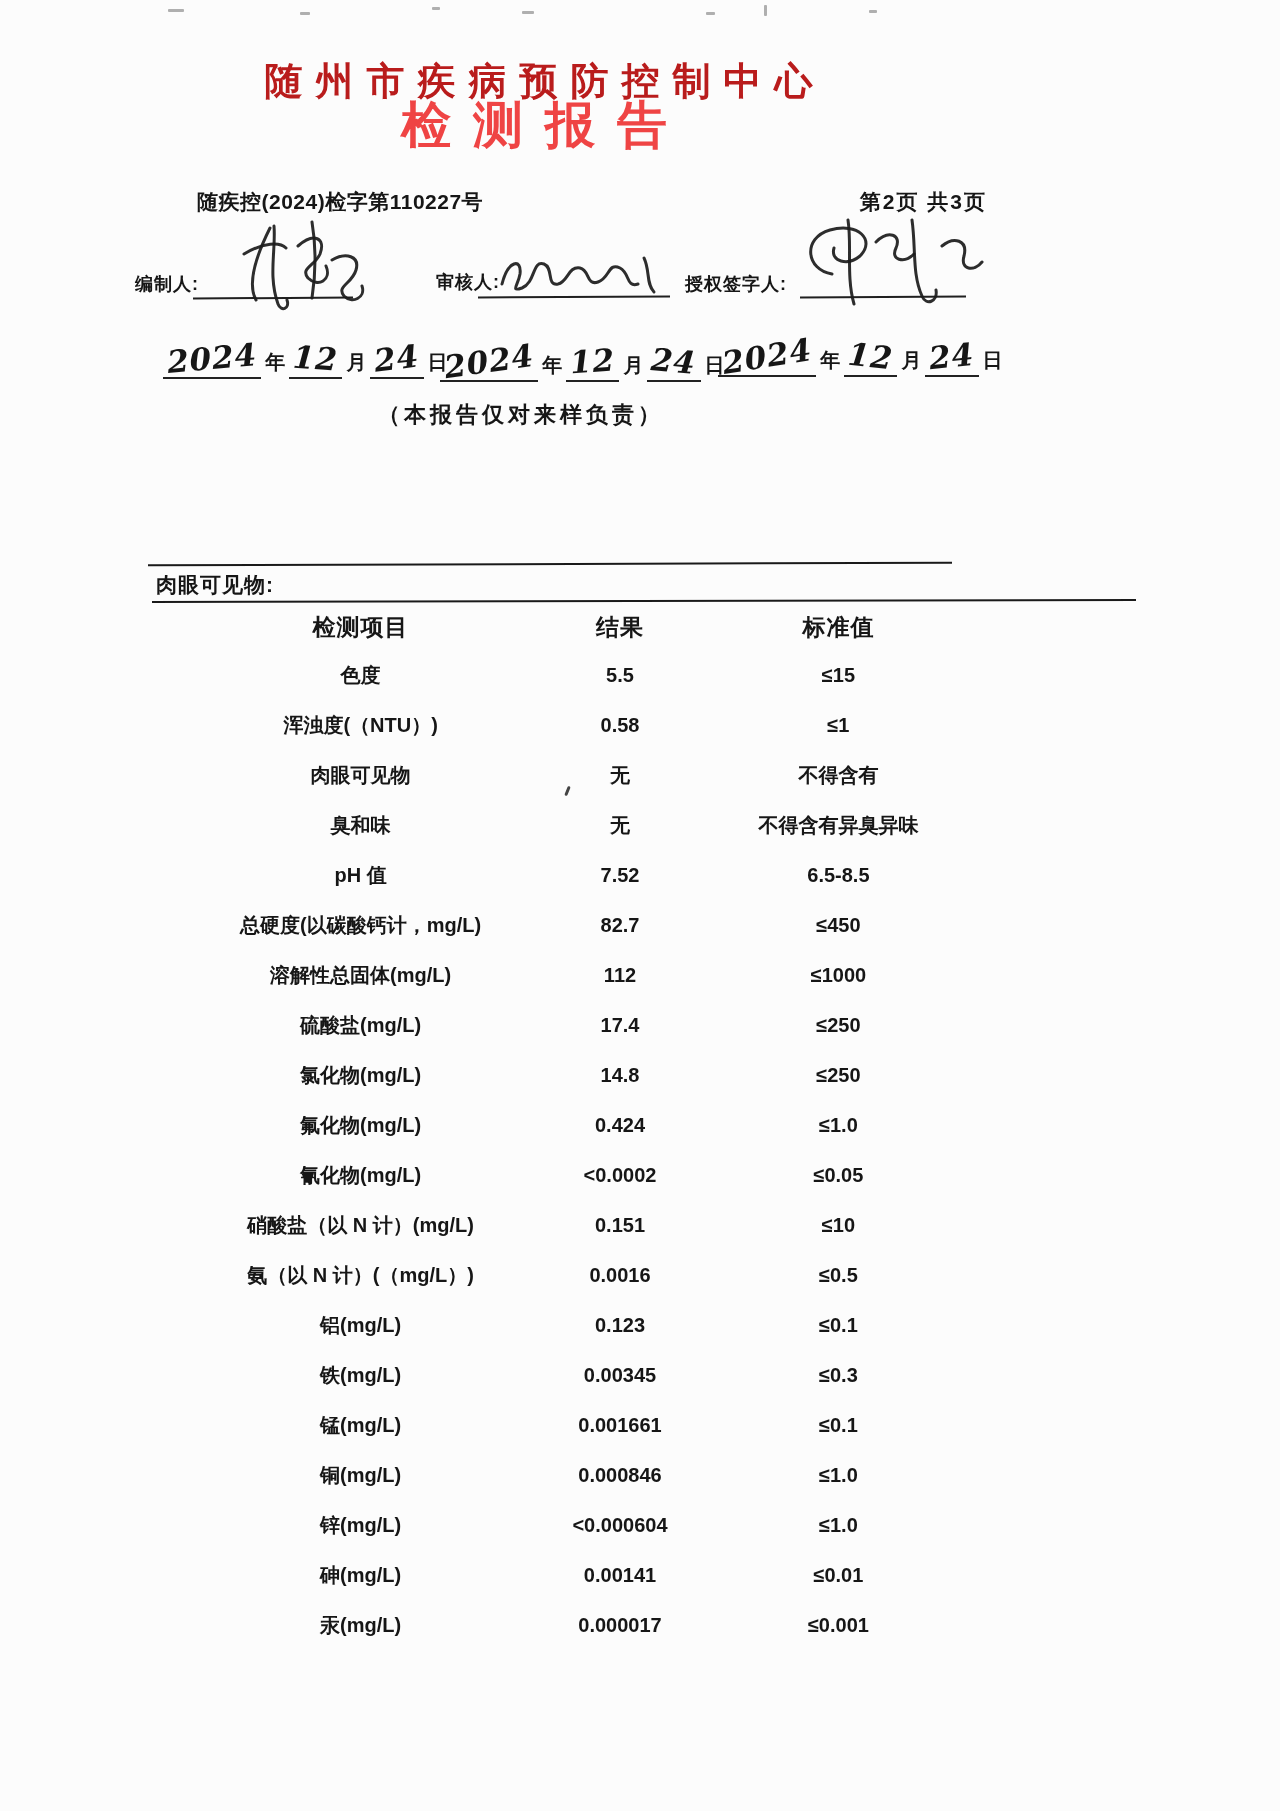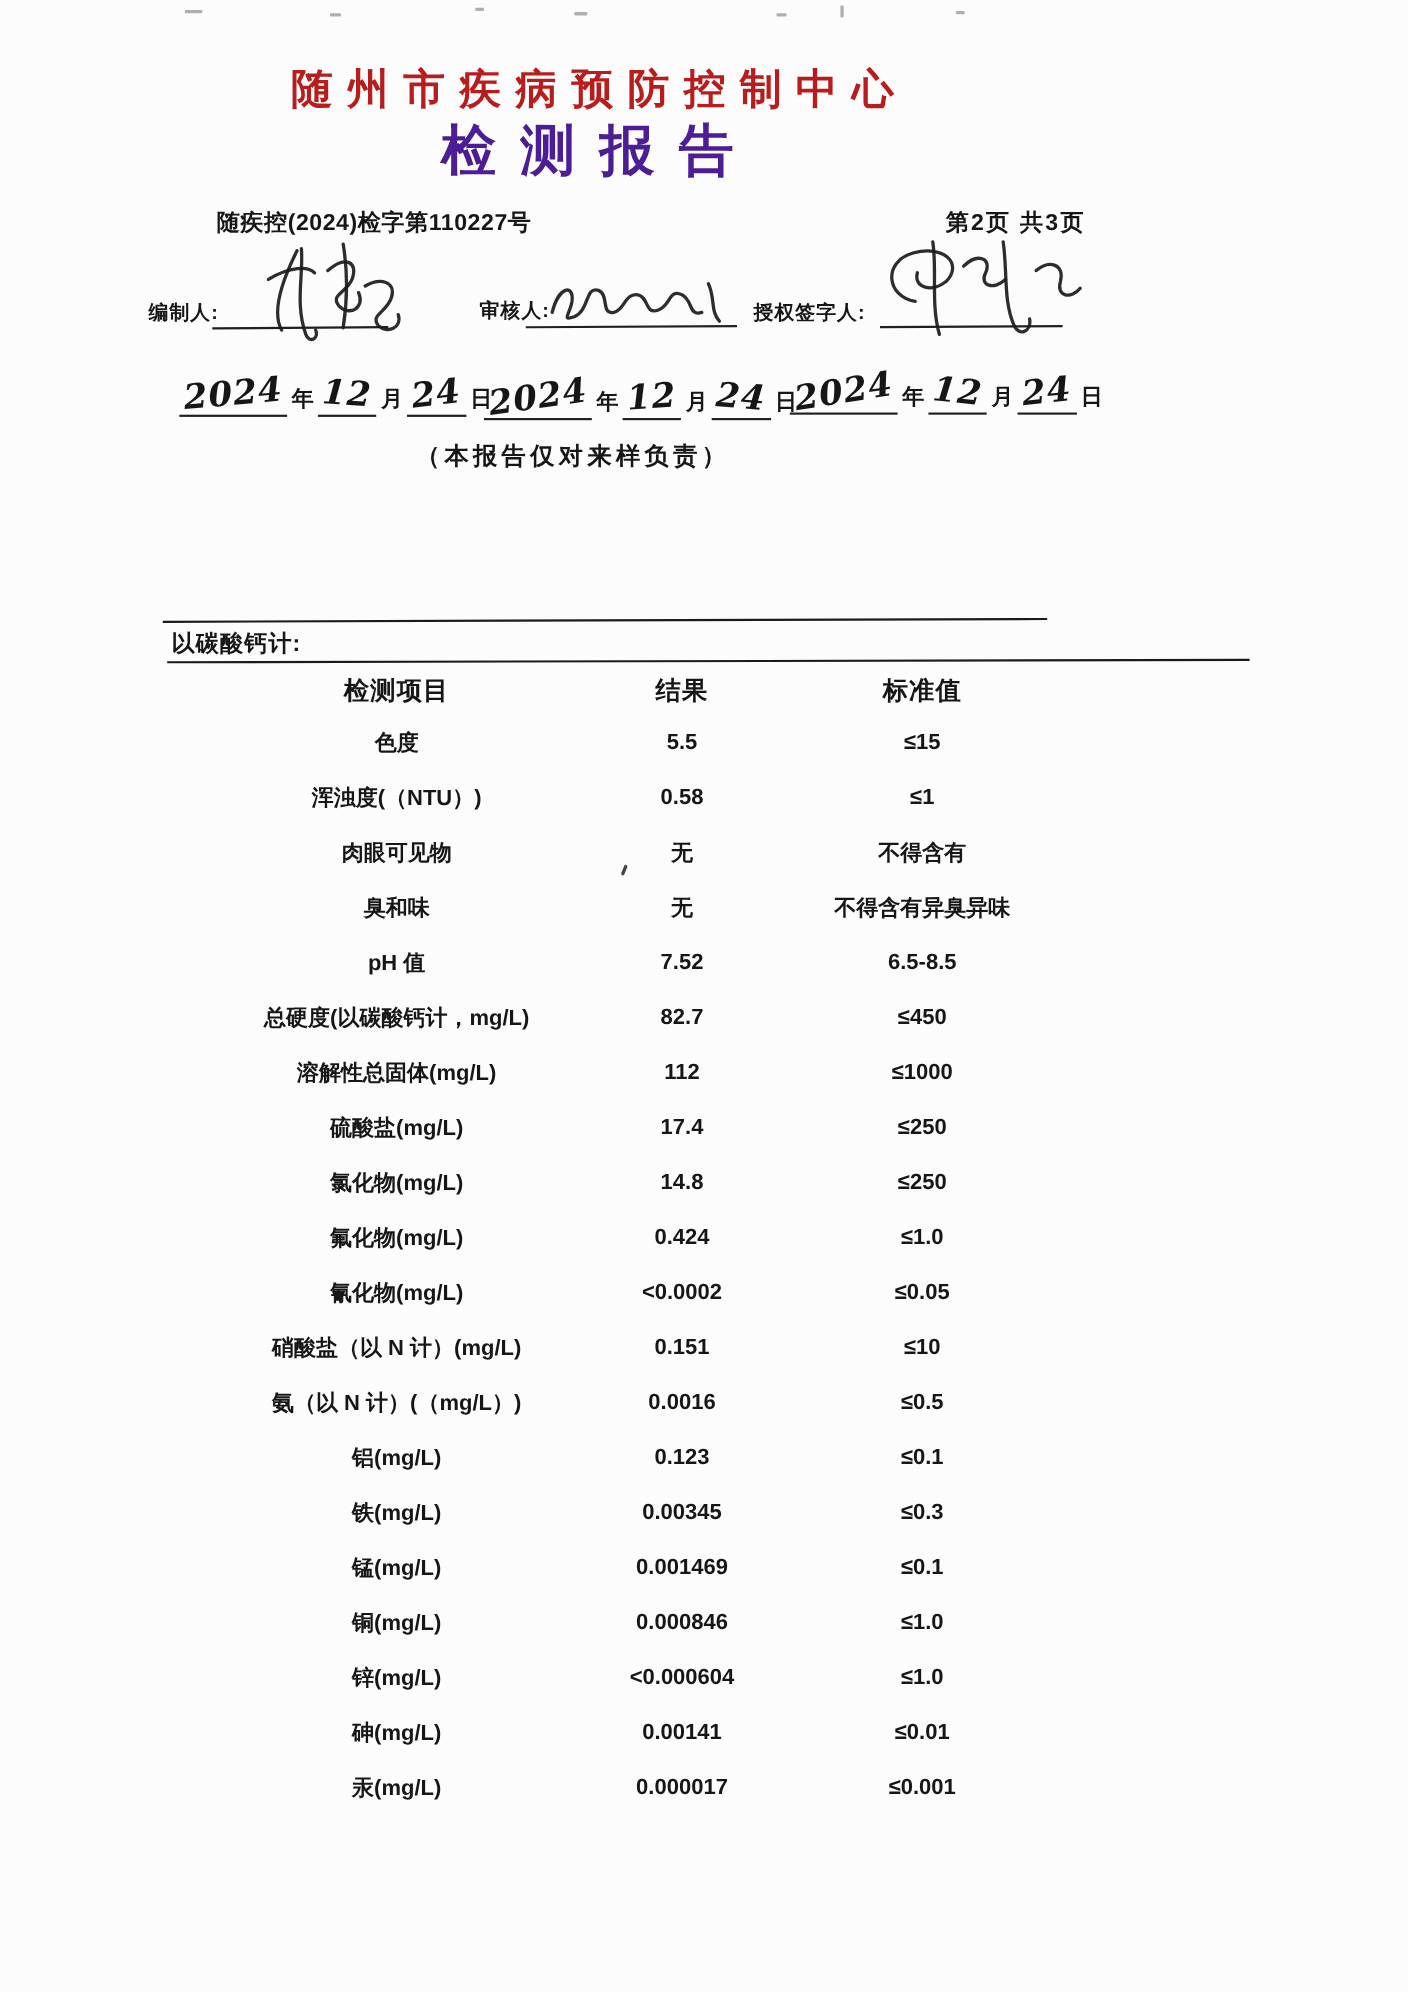--- a/index.html
+++ b/index.html
@@ -7,22 +7,22 @@
     position:relative; width:1280px; height:1811px; margin:0 auto;
     background:#fcfcfc; color:#161616; overflow:hidden;
     font-family:"Liberation Sans", sans-serif;
   }
   
   .org-title {
     position:absolute; top:56px; left:0; width:1090px; text-align:center;
     font-size:38px; font-weight:700; letter-spacing:13px; color:#b91c1c;
   }
   .report-title {
-    position:absolute; top:104px; left:0; width:1090px; text-align:center;
-    font-size:50px; font-weight:800; letter-spacing:22px; color:#4c1d95;
+    position:absolute; top:92px; left:0; width:1090px; text-align:center;
+    font-size:50px; font-weight:800; letter-spacing:22px; color:#ef4444;
   }
   .meta-row {
     position:absolute; top:188px; left:160px; width:790px;
     display:flex; justify-content:space-between; align-items:baseline;margin-left:37px;
   }
   .doc-number { font-size:21px; font-weight:600; letter-spacing:0.5px; }
   .page-indicator { font-size:21px; font-weight:700; letter-spacing:2px; }
 
   
   .sig-label { position:absolute; font-size:18px; font-weight:600; letter-spacing:1px; }
@@ -143,21 +143,21 @@
     <span class="date-label">年</span>
     <span class="num-slot small"><span class="hw" style="transform:rotate(6deg);">12</span></span>
     <span class="date-label">月</span>
     <span class="num-slot small"><span class="hw" style="transform:rotate(-6deg);">24</span></span>
     <span class="date-label">日</span>
   </div>
 
   <div class="note">（本报告仅对来样负责）</div>
 
   <div class="rule-a"></div>
-  <div class="section-label">以碳酸钙计:</div>
+  <div class="section-label">肉眼可见物:</div>
   <div class="rule-b"></div>
 
   <table class="results-table">
     <colgroup>
         <col class="c1">
         <col class="c2">
         <col class="c3">
       </colgroup>
     <thead>
       <tr>
@@ -237,21 +237,21 @@
           <td><span>0.123</span></td>
           <td><span>≤0.1</span></td>
         </tr>
         <tr>
           <td><span>铁(mg/L)</span></td>
           <td><span>0.00345</span></td>
           <td><span>≤0.3</span></td>
         </tr>
         <tr>
           <td><span>锰(mg/L)</span></td>
-          <td><span>0.001469</span></td>
+          <td><span>0.001661</span></td>
           <td><span>≤0.1</span></td>
         </tr>
         <tr>
           <td><span>铜(mg/L)</span></td>
           <td><span>0.000846</span></td>
           <td><span>≤1.0</span></td>
         </tr>
         <tr>
           <td><span>锌(mg/L)</span></td>
           <td><span>&lt;0.000604</span></td>

